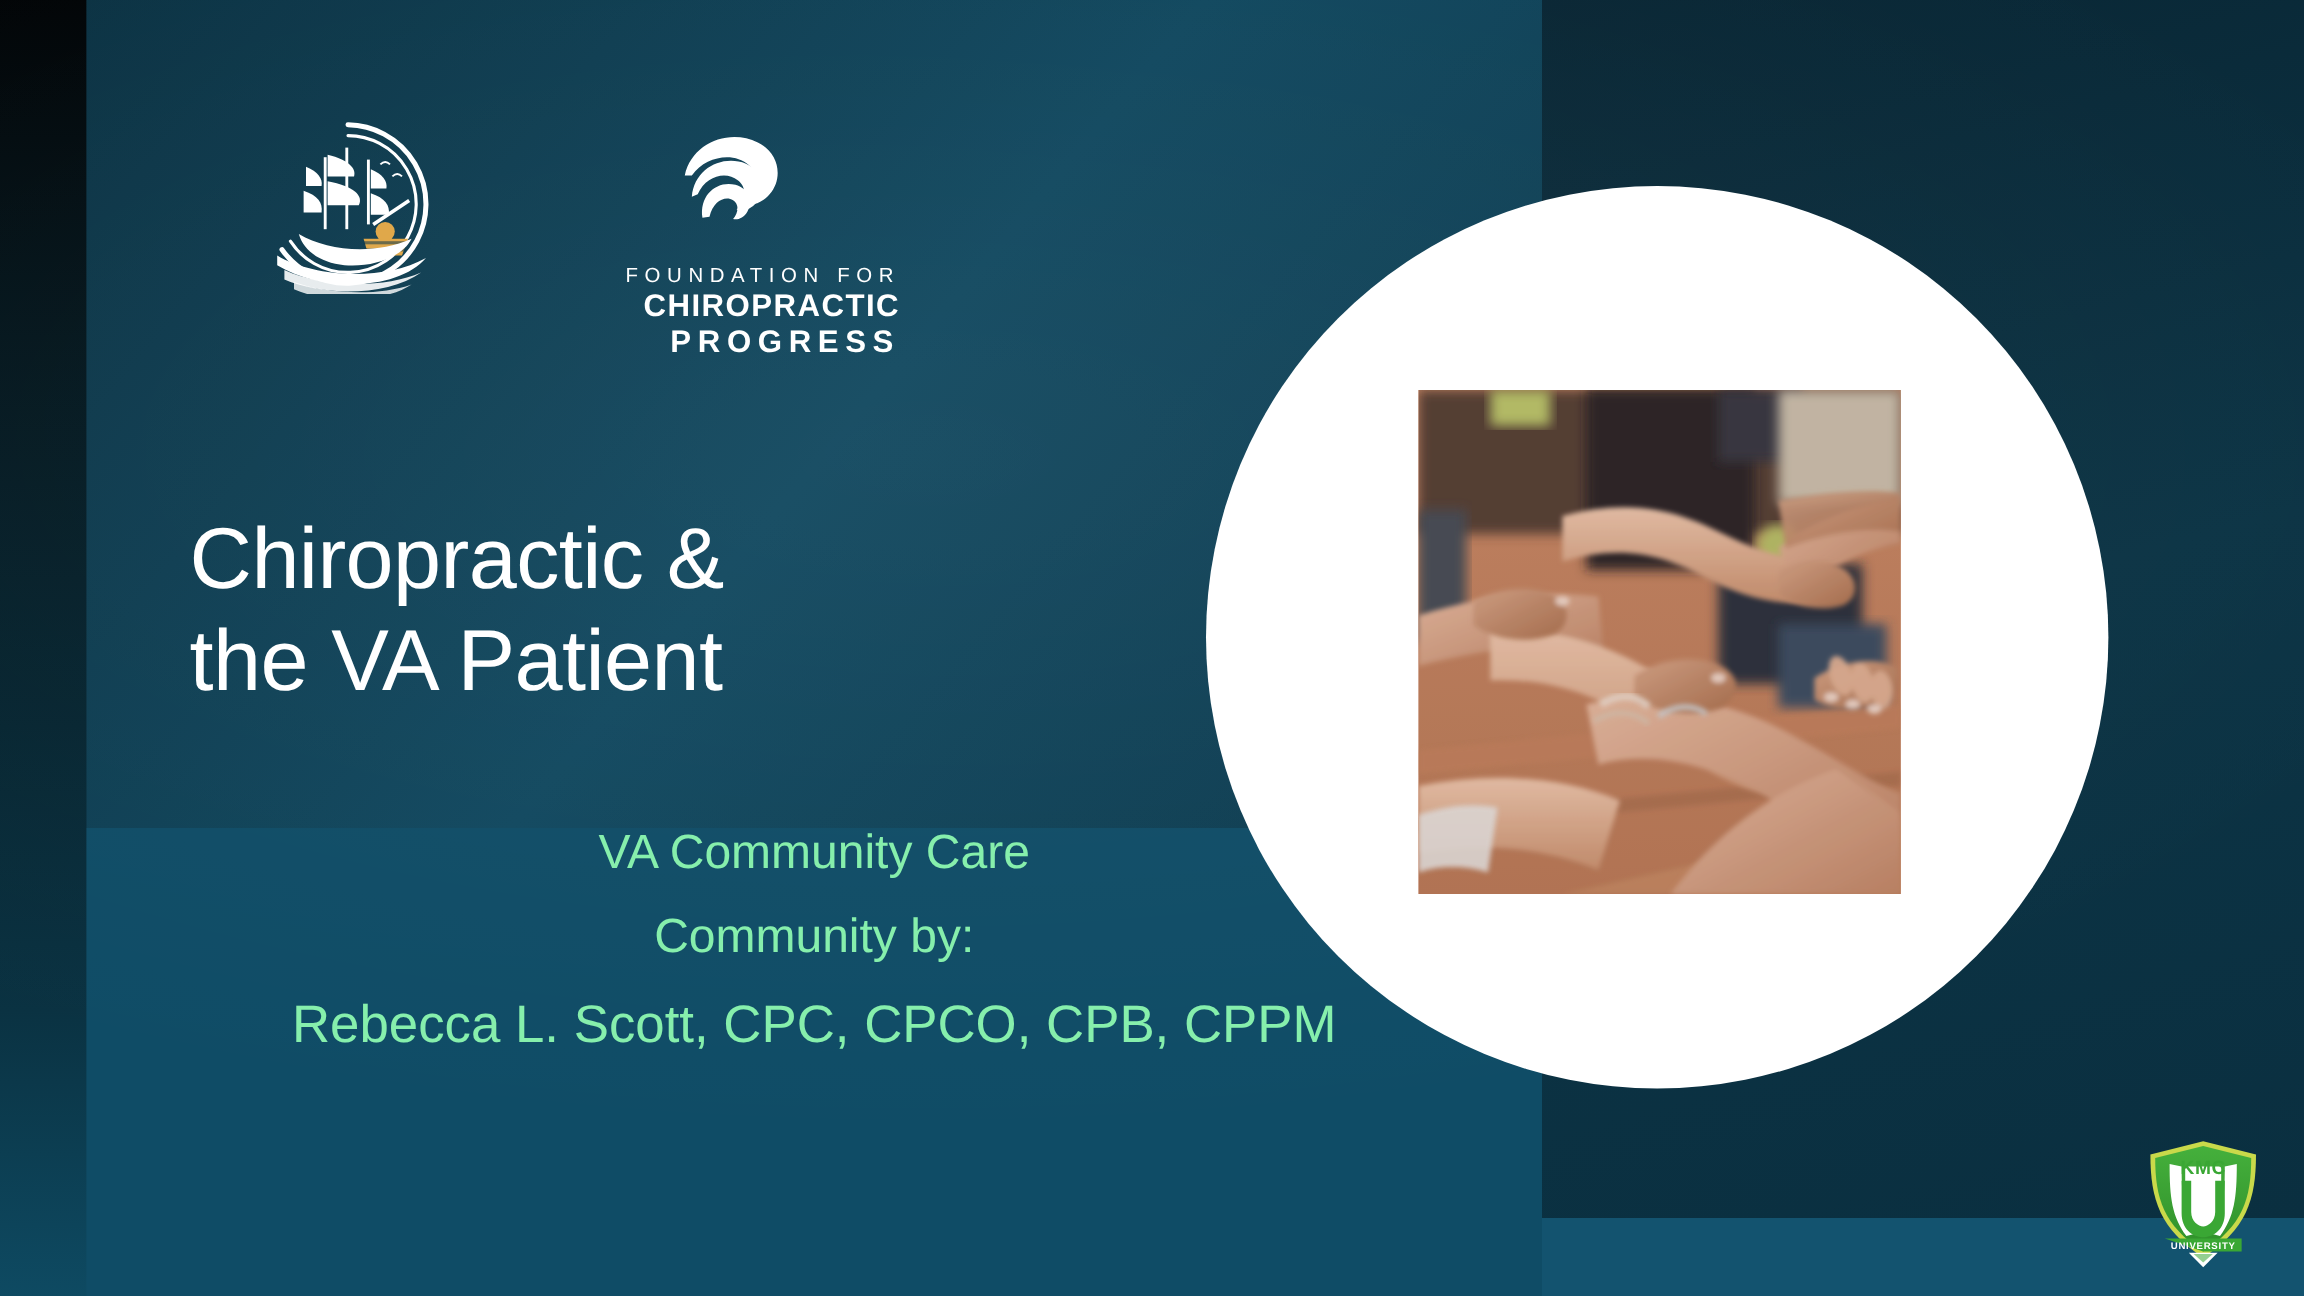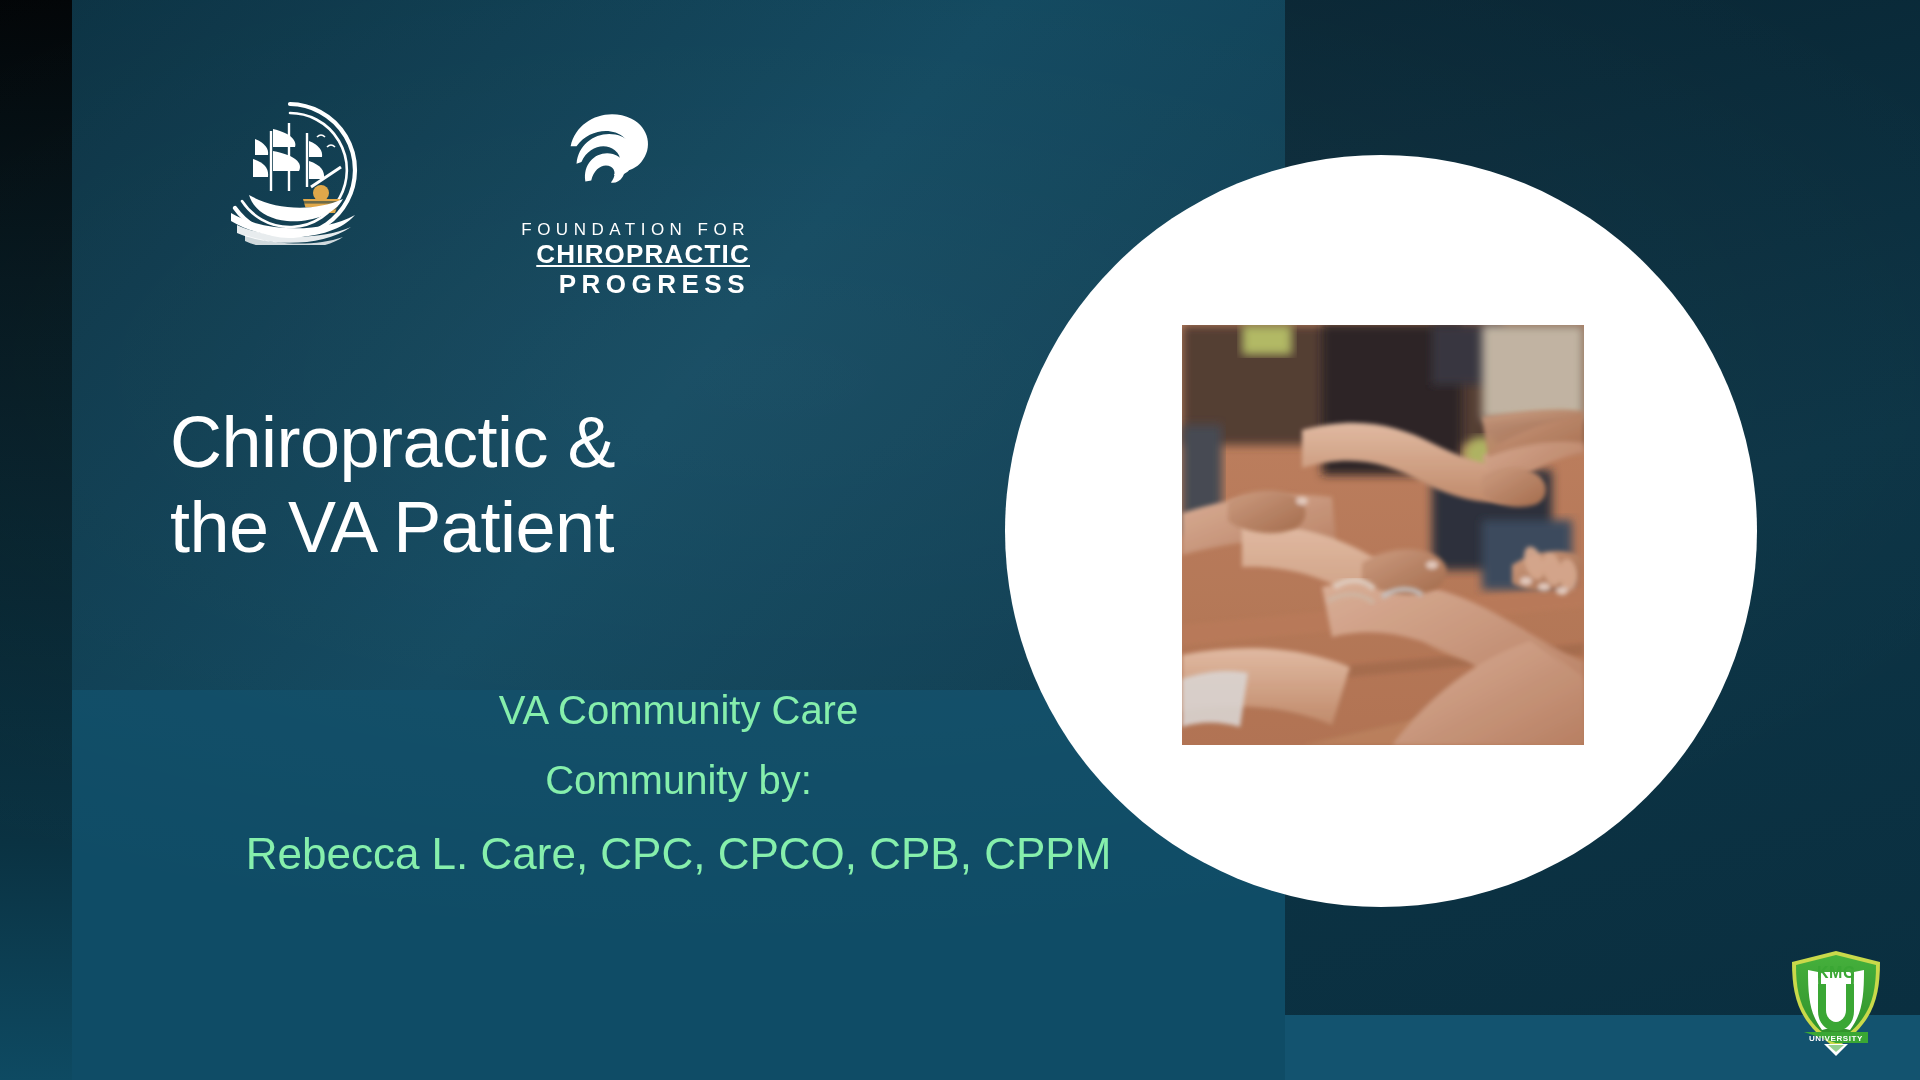--- a/index.html
+++ b/index.html
@@ -132,37 +132,35 @@
     font-weight: 500;
     letter-spacing: 5.5px;
     line-height: 1.25;
   }
   .f4cp-l2 {
     color: #ffffff;
     font-size: 26px;
     font-weight: 800;
     letter-spacing: 1.2px;
     line-height: 1.15;
-    text-decoration: underline;
   }
   .f4cp-l3 {
     color: #ffffff;
     font-size: 26px;
     font-weight: 800;
     letter-spacing: 5.5px;
     line-height: 1.15;
   }
 
   
   .title-block {
     position: absolute;
     left: 158px;
-    top: 400px;
+    top: 424px;
     width: 760px;
-    margin-left: 12px;
   }
   .title-line {
     color: #ffffff;
     font-size: 72px;
     font-weight: 400;
     line-height: 1.18;
     letter-spacing: -0.5px;
     white-space: nowrap;
   }
 
@@ -391,21 +389,21 @@
   </div>
 
   <div class="title-block">
     <div class="title-line">Chiropractic &amp;</div>
     <div class="title-line">the VA Patient</div>
   </div>
 
   <div class="subtitle-block">
     <div class="sub-line l1">VA Community Care</div>
     <div class="sub-line l2">Community by:</div>
-    <div class="sub-line l3">Rebecca L. Care, CPC, CPCO, CPB, CPPM</div>
+    <div class="sub-line l3">Rebecca L. Scott, CPC, CPCO, CPB, CPPM</div>
   </div>
 
   <div class="kmc-logo">
     <svg viewBox="0 0 96 112" aria-hidden="true">
       <defs>
         <linearGradient id="kmcg" x1="0" y1="0" x2="0" y2="1">
           <stop offset="0%" stop-color="#45b03c"></stop>
             <stop offset="100%" stop-color="#2f8f2a"></stop>
         </linearGradient>
       </defs>

